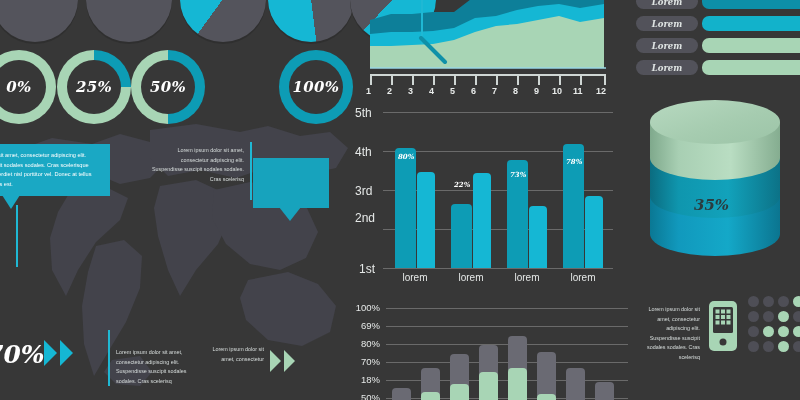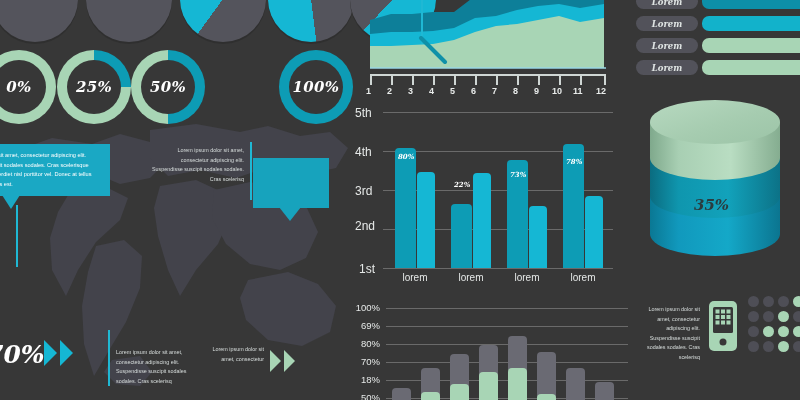--- a/index.html
+++ b/index.html
@@ -209,21 +209,21 @@
     <div class="axis-num" style="left:188px;top:12px;">10</div>
     <div class="axis-num" style="left:209px;top:12px;">11</div>
     <div class="axis-num" style="left:232px;top:12px;">12</div>
   </div>
 
   <div class="abs" style="left:355px;top:112px;width:265px;height:165px;">
 
     <div class="ytick" style="left:0;top:-6px;">5th</div>
     <div class="ytick" style="left:0;top:33px;">4th</div>
     <div class="ytick" style="left:0;top:72px;">3rd</div>
-    <div class="ytick" style="left:0;top:107px;">2nd</div>
+    <div class="ytick" style="left:0;top:99px;">2nd</div>
     <div class="ytick" style="left:4px;top:150px;">1st</div>
 
     <div class="grid-h" style="left:28px;top:0;width:230px;"></div>
     <div class="grid-h" style="left:28px;top:39px;width:230px;"></div>
     <div class="grid-h" style="left:28px;top:78px;width:230px;"></div>
     <div class="grid-h" style="left:28px;top:117px;width:230px;"></div>
     <div class="grid-h" style="left:28px;top:156px;width:230px;"></div>
 
     <div class="bar" style="left:40px;top:36px;width:21px;height:120px;background:#0d9cb5;"></div>
     <div class="barlbl" style="left:43px;top:40px;">80%</div>

